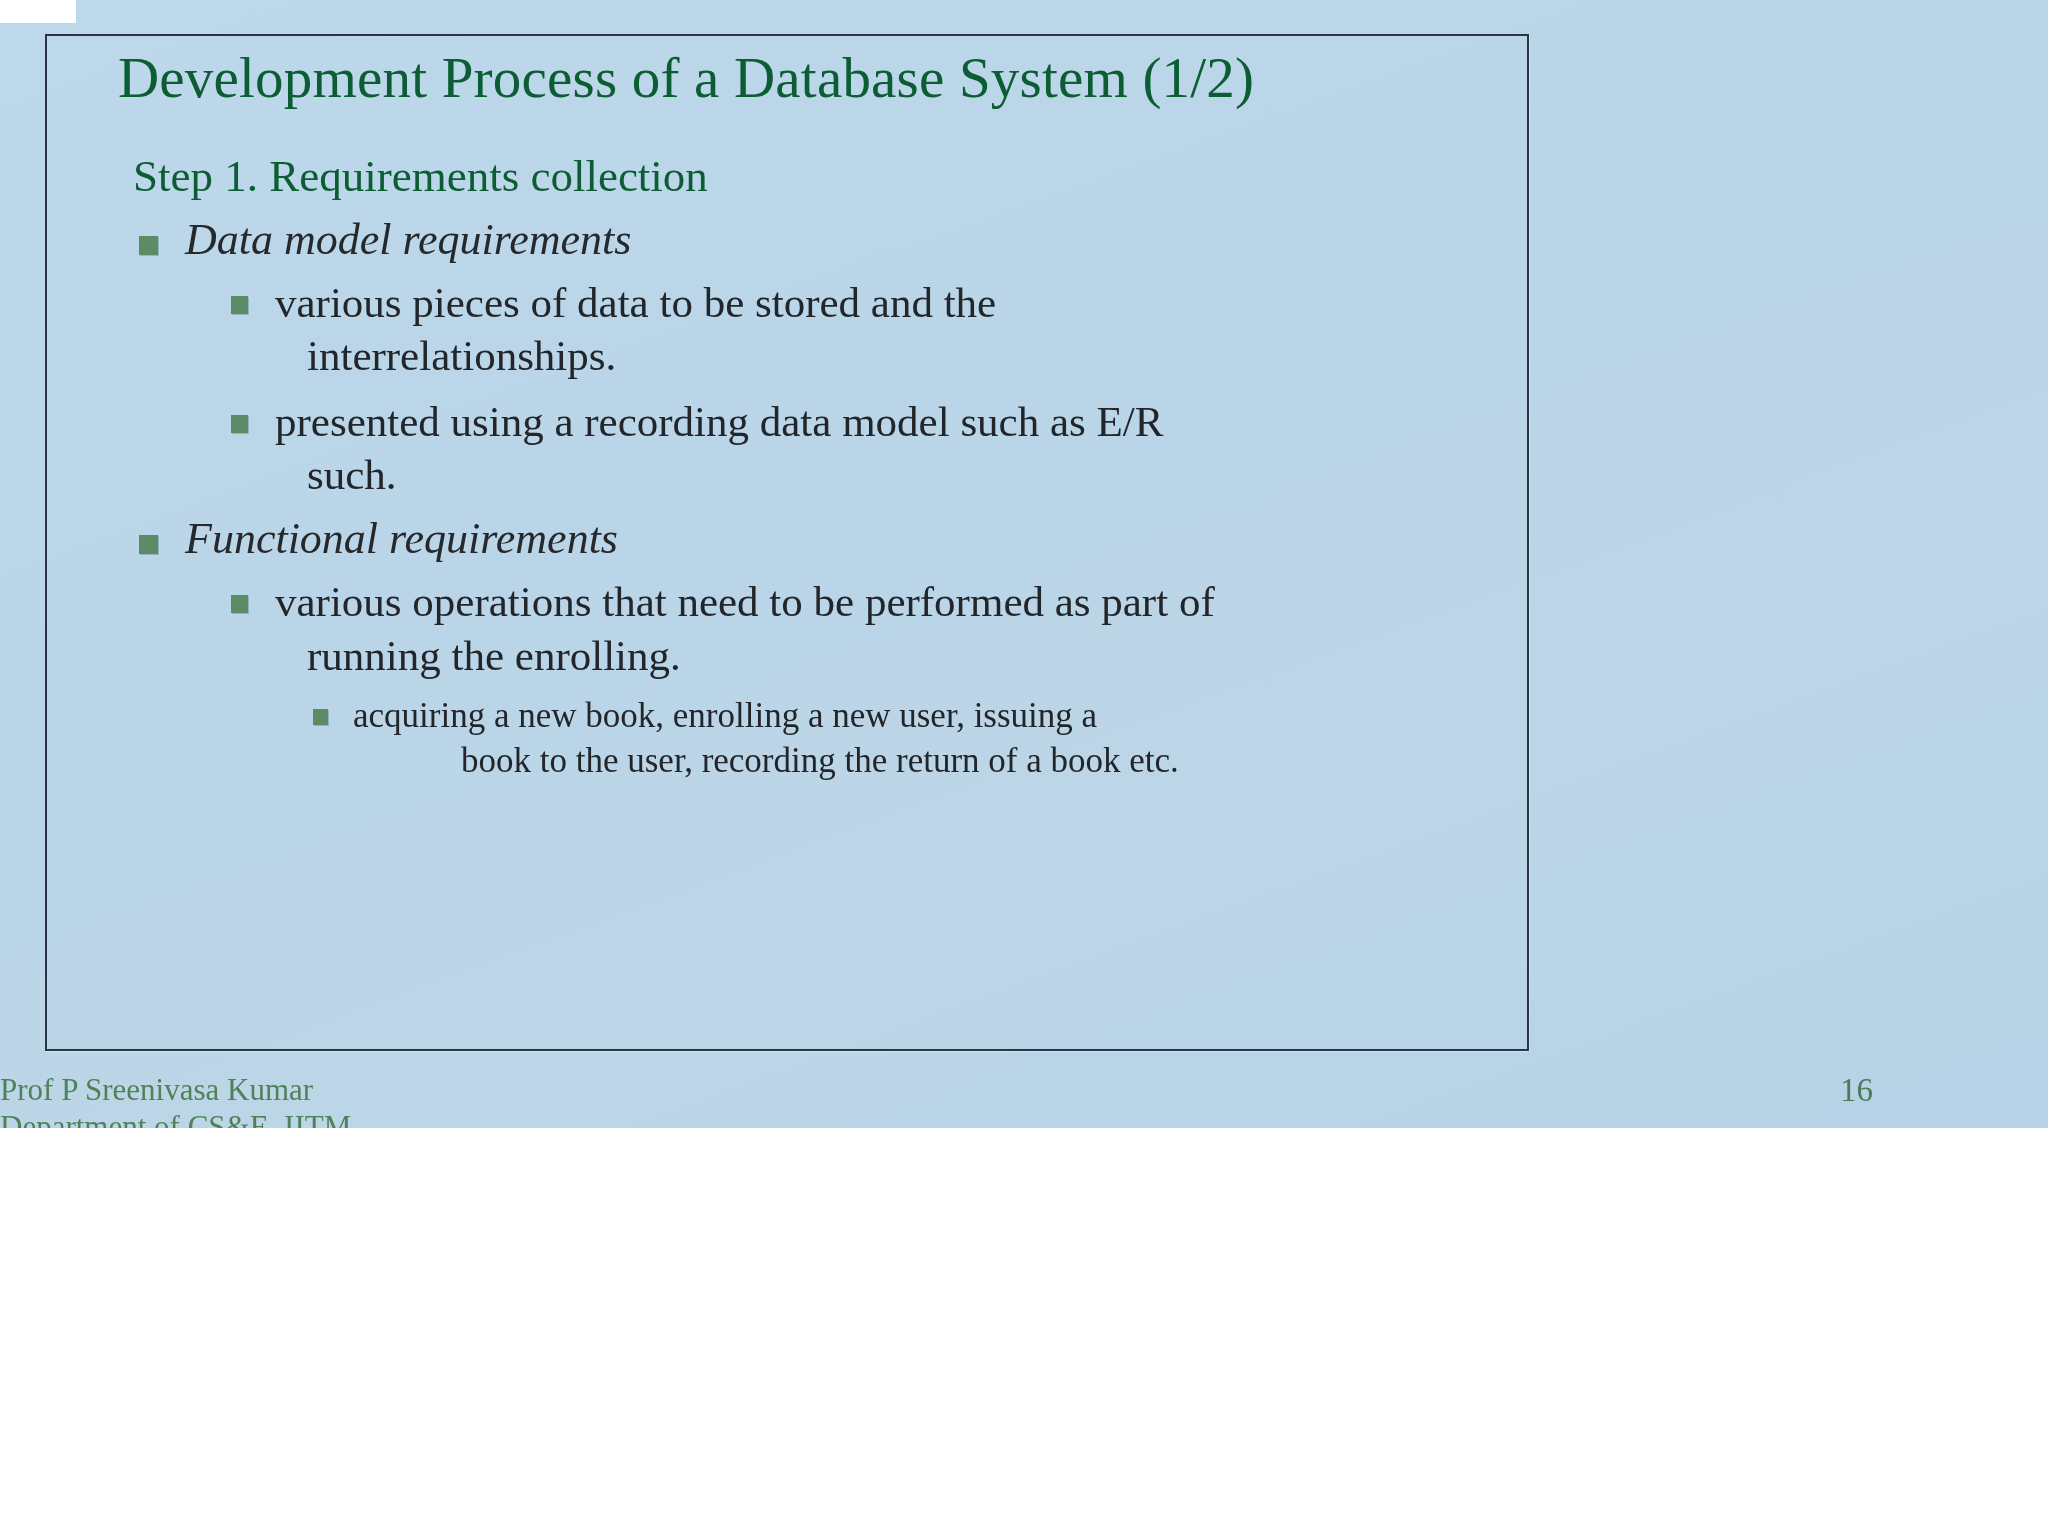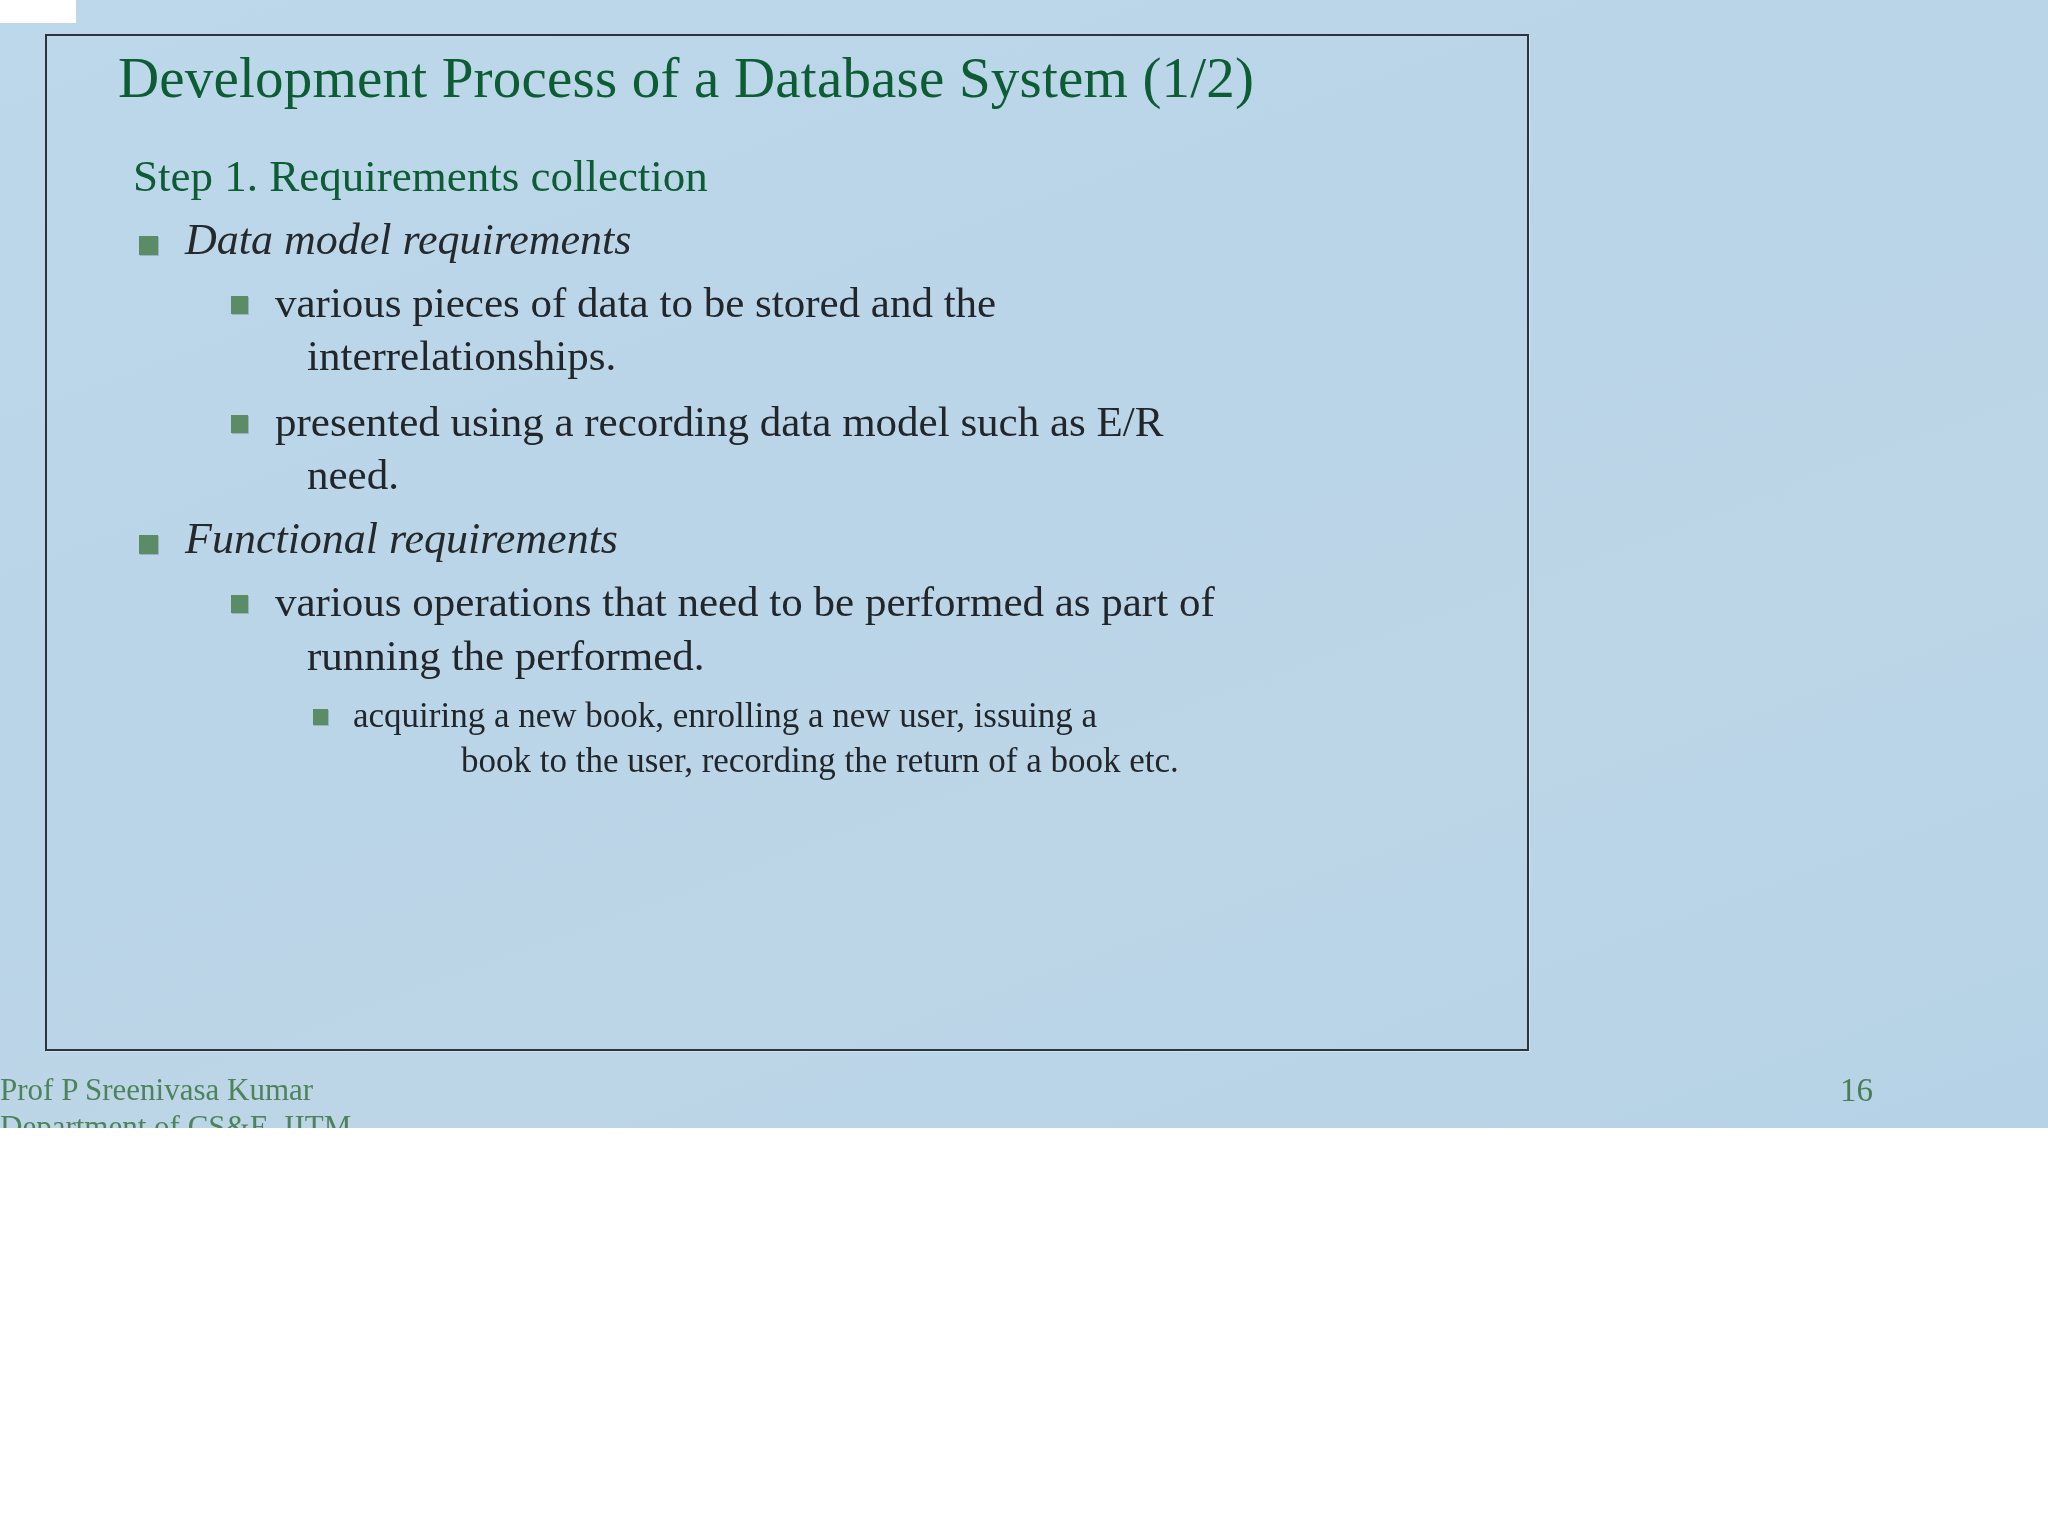--- a/index.html
+++ b/index.html
@@ -167,32 +167,32 @@
 
     <div class="line lvl3">
       <span class="bullet"></span>
       <span class="txt">various pieces of data to be stored and the</span>
       <span class="cont">interrelationships.</span>
     </div>
 
     <div class="line lvl3">
       <span class="bullet"></span>
       <span class="txt">presented using a recording data model such as E/R</span>
-      <span class="cont">need.</span>
+      <span class="cont">such.</span>
     </div>
 
     <div class="line lvl2">
       <span class="bullet"></span>
       <span class="txt">Functional requirements</span>
     </div>
 
     <div class="line lvl3">
       <span class="bullet"></span>
       <span class="txt">various operations that need to be performed as part of</span>
-      <span class="cont">running the performed.</span>
+      <span class="cont">running the enrolling.</span>
     </div>
 
     <div class="line lvl4">
       <span class="bullet"></span>
       <span class="txt">acquiring a new book, enrolling a new user, issuing a</span>
       <span class="cont">book to the user, recording the return of a book etc.</span>
     </div>
 
   </div>
 

